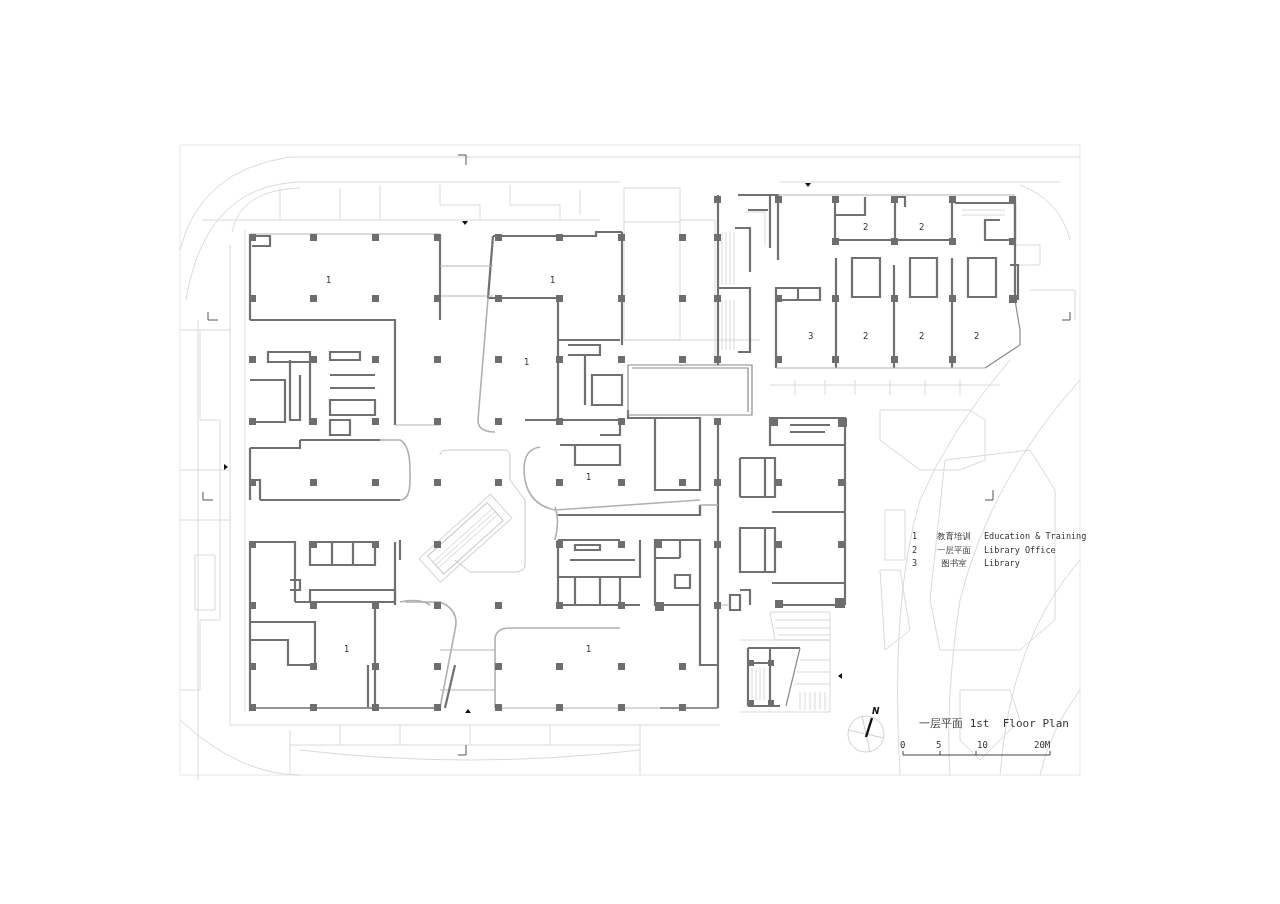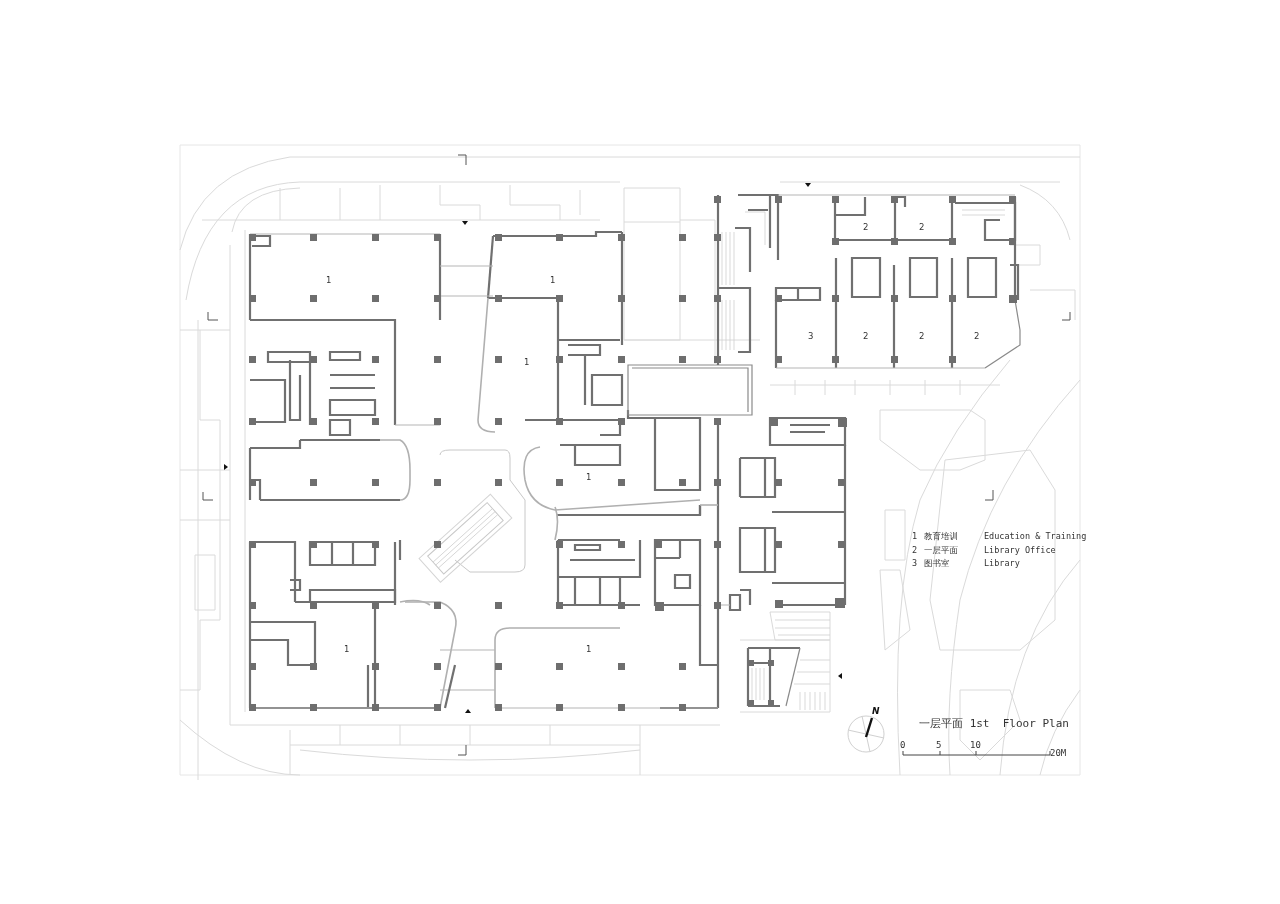--- a/index.html
+++ b/index.html
@@ -13,21 +13,21 @@
   .glass { fill:none; stroke:#b5b5b5; stroke-width:1; }
   .curve { fill:none; stroke:#b0b0b0; stroke-width:1.6; }
   .col { fill:#6e6e6e; }
   .stair { fill:none; stroke:#cfcfcf; stroke-width:0.8; }
   .void { fill:none; stroke:#c8c8c8; stroke-width:1; }
   .room-num { font-family:"DejaVu Sans", sans-serif; font-size:8.5px; fill:#333; }
   .entry { fill:#111; }
   .legend { position:absolute; left:912px; top:530px; font-size:8.5px; color:#333; line-height:13.5px; }
   .legend-row { display:flex; white-space:pre; }
   .legend-num { width:12px; }
-  .legend-cn { width:60px; font-family:"DejaVu Sans", sans-serif; }
+  .legend-cn { width:60px; font-family:"DejaVu Sans", sans-serif;text-align:center; }
   .title { position:absolute; left:919px; top:716px; font-size:11px; color:#333; white-space:pre; }
   .title .cn { font-family:"DejaVu Sans", sans-serif; }
   .scale-labels { position:absolute; left:899px; top:740px; width:170px; height:14px; font-size:9px; color:#333; }
   .scale-labels span { position:absolute; top:0; }
   .north-label { position:absolute; left:872px; top:706px; font-size:9px; font-style:italic; font-weight:bold; color:#111; font-family:"DejaVu Sans", sans-serif; }
 </style>
 </head>
 <body>
 
 <svg id="plan-svg" viewBox="0 0 1280 904" xmlns="http://www.w3.org/2000/svg">
@@ -393,15 +393,15 @@
   </div>
 </div>
 
 <div class="title"><span class="cn">一层平面</span> <span>1st  Floor Plan</span></div>
 
 <div class="north-label">N</div>
 
 <div class="scale-labels">
   <span style="left:1px;">0</span>
   <span style="left:37px;">5</span>
-  <span style="left:71px;text-align:right;">10</span>
-  <span style="left:151px;margin-top:8px;">20M</span>
+  <span style="left:78px;text-align:right;">10</span>
+  <span style="left:135px;">20M</span>
 </div>
 
 </body></html>

